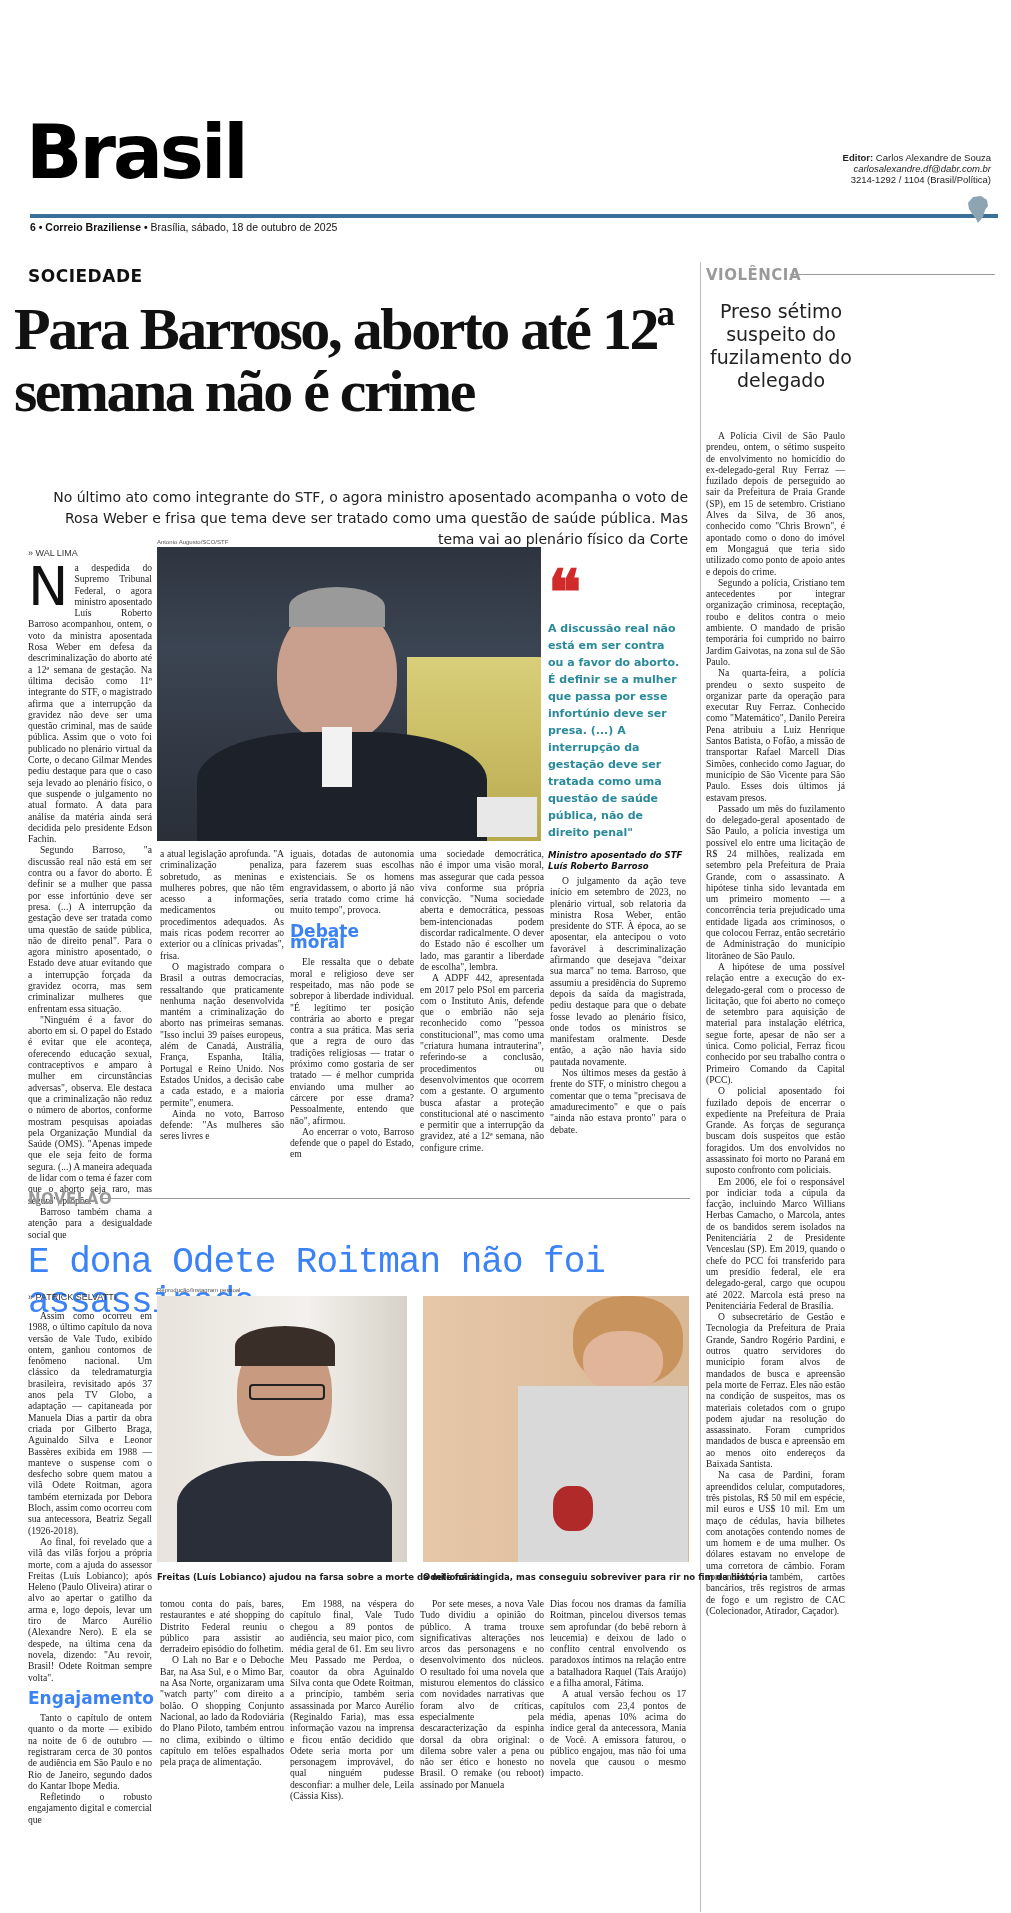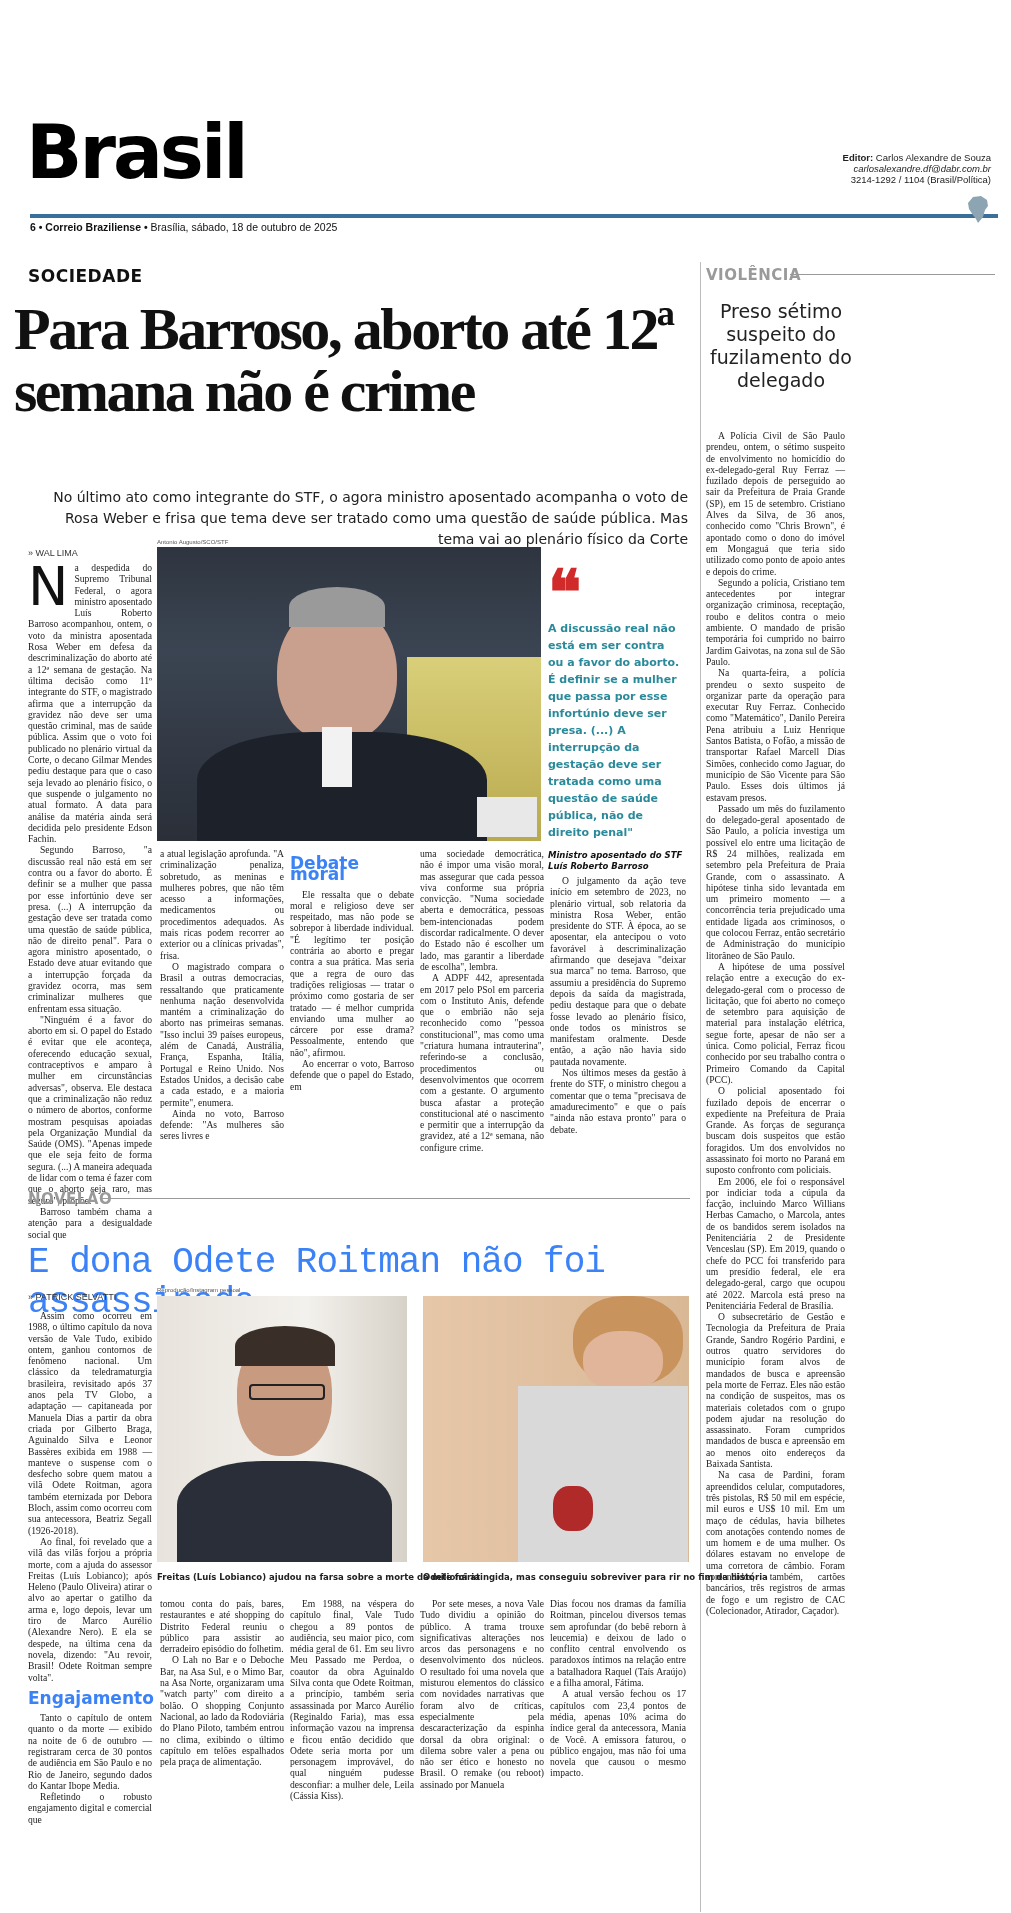--- a/index.html
+++ b/index.html
@@ -75,20 +75,21 @@
   <p>Segundo Barroso, "a discussão real não está em ser contra ou a favor do aborto. É definir se a mulher que passa por esse infortúnio deve ser presa. (...) A interrupção da gestação deve ser tratada como uma questão de saúde pública, não de direito penal". Para o agora ministro aposentado, o Estado deve atuar evitando que a interrupção forçada da gravidez ocorra, mas sem criminalizar mulheres que enfrentam essa situação.</p>
   <p>"Ninguém é a favor do aborto em si. O papel do Estado é evitar que ele aconteça, oferecendo educação sexual, contraceptivos e amparo à mulher em circunstâncias adversas", observa. Ele destaca que a criminalização não reduz o número de abortos, conforme mostram pesquisas apoiadas pela Organização Mundial da Saúde (OMS). "Apenas impede que ele seja feito de forma segura. (...) A maneira adequada de lidar com o tema é fazer com que o aborto seja raro, mas seguro", propõe.</p>
   <p>Barroso também chama a atenção para a desigualdade social que</p>
 </div>
 <div class="abs col" style="left:160px;top:848px;width:124px;">
   <p style="text-indent:0">a atual legislação aprofunda. "A criminalização penaliza, sobretudo, as meninas e mulheres pobres, que não têm acesso a informações, medicamentos ou procedimentos adequados. As mais ricas podem recorrer ao exterior ou a clínicas privadas", frisa.</p>
   <p>O magistrado compara o Brasil a outras democracias, ressaltando que praticamente nenhuma nação desenvolvida mantém a criminalização do aborto nas primeiras semanas. "Isso inclui 39 países europeus, além de Canadá, Austrália, França, Espanha, Itália, Portugal e Reino Unido. Nos Estados Unidos, a decisão cabe a cada estado, e a maioria permite", enumera.</p>
   <p>Ainda no voto, Barroso defende: "As mulheres são seres livres e</p>
 </div>
 <div class="abs col" style="left:290px;top:848px;width:124px;">
+  <p style="text-indent:0">iguais, dotadas de autonomia para fazerem suas escolhas existenciais. Se os homens engravidassem, o aborto já não seria tratado como crime há muito tempo", provoca.</p>
   <div class="subhead">Debate moral</div>
   <p>Ele ressalta que o debate moral e religioso deve ser respeitado, mas não pode se sobrepor à liberdade individual. "É legítimo ter posição contrária ao aborto e pregar contra a sua prática. Mas seria que a regra de ouro das tradições religiosas — tratar o próximo como gostaria de ser tratado — é melhor cumprida enviando uma mulher ao cárcere por esse drama? Pessoalmente, entendo que não", afirmou.</p>
   <p>Ao encerrar o voto, Barroso defende que o papel do Estado, em</p>
 </div>
 <div class="abs col" style="left:420px;top:848px;width:124px;">
   <p style="text-indent:0">uma sociedade democrática, não é impor uma visão moral, mas assegurar que cada pessoa viva conforme sua própria convicção. "Numa sociedade aberta e democrática, pessoas bem-intencionadas podem discordar radicalmente. O dever do Estado não é escolher um lado, mas garantir a liberdade de escolha", lembra.</p>
   <p>A ADPF 442, apresentada em 2017 pelo PSol em parceria com o Instituto Anis, defende que o embrião não seja reconhecido como "pessoa constitucional", mas como uma "criatura humana intrauterina", referindo-se a conclusão, procedimentos ou desenvolvimentos que ocorrem com a gestante. O argumento busca afastar a proteção constitucional até o nascimento e permitir que a interrupção da gravidez, até a 12ª semana, não configure crime.</p>
 </div>
 <div class="abs col" style="left:550px;top:875px;width:136px;">
   <p>O julgamento da ação teve início em setembro de 2023, no plenário virtual, sob relatoria da ministra Rosa Weber, então presidente do STF. À época, ao se aposentar, ela antecipou o voto favorável à descriminalização afirmando que desejava "deixar sua marca" no tema. Barroso, que assumiu a presidência do Supremo depois da saída da magistrada, pediu destaque para que o debate fosse levado ao plenário físico, onde todos os ministros se manifestam oralmente. Desde então, a ação não havia sido pautada novamente.</p>

